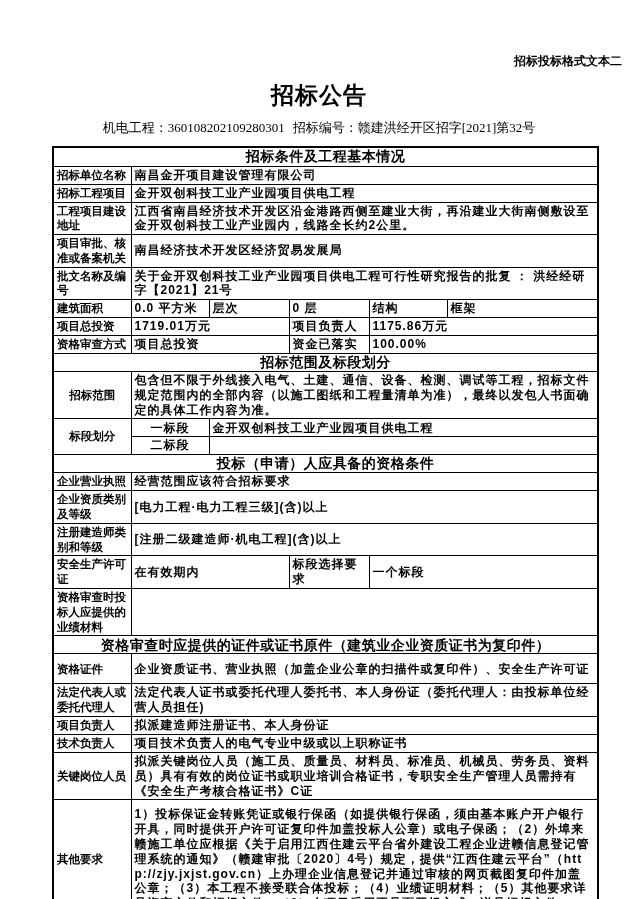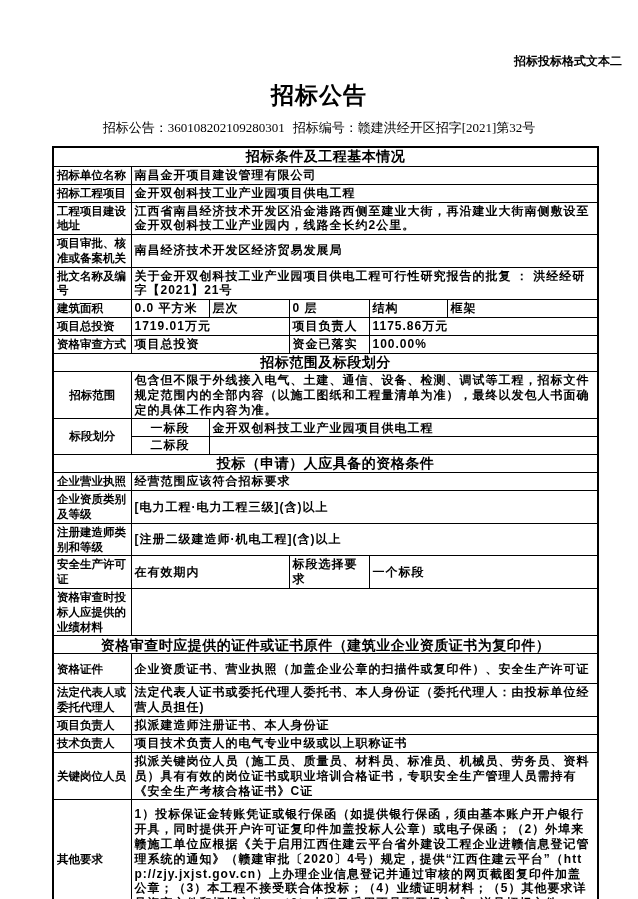--- a/index.html
+++ b/index.html
@@ -58,21 +58,21 @@
   .ctr { text-align: center; }
 </style>
 </head>
 <body>
 
 <div class="corner">招标投标格式文本二</div>
 
 <h1 class="doc-title"><br><span>招标公告</span></h1>
 
 <div class="info-line">
-  <span><span>招标公告：</span><span>360108202109280301</span></span><span class="second"><span>招标编号：</span><span>赣建洪经开区招字[2021]第32号</span></span>
+  <span><span>机电工程：</span><span>360108202109280301</span></span><span class="second"><span>招标编号：</span><span>赣建洪经开区招字[2021]第32号</span></span>
 </div>
 
 <table class="doc">
   <colgroup>
     <col style="width:78px">
       <col style="width:78px">
       <col style="width:80px">
       <col style="width:80px">
       <col style="width:78px">
       <col style="width:151px">

